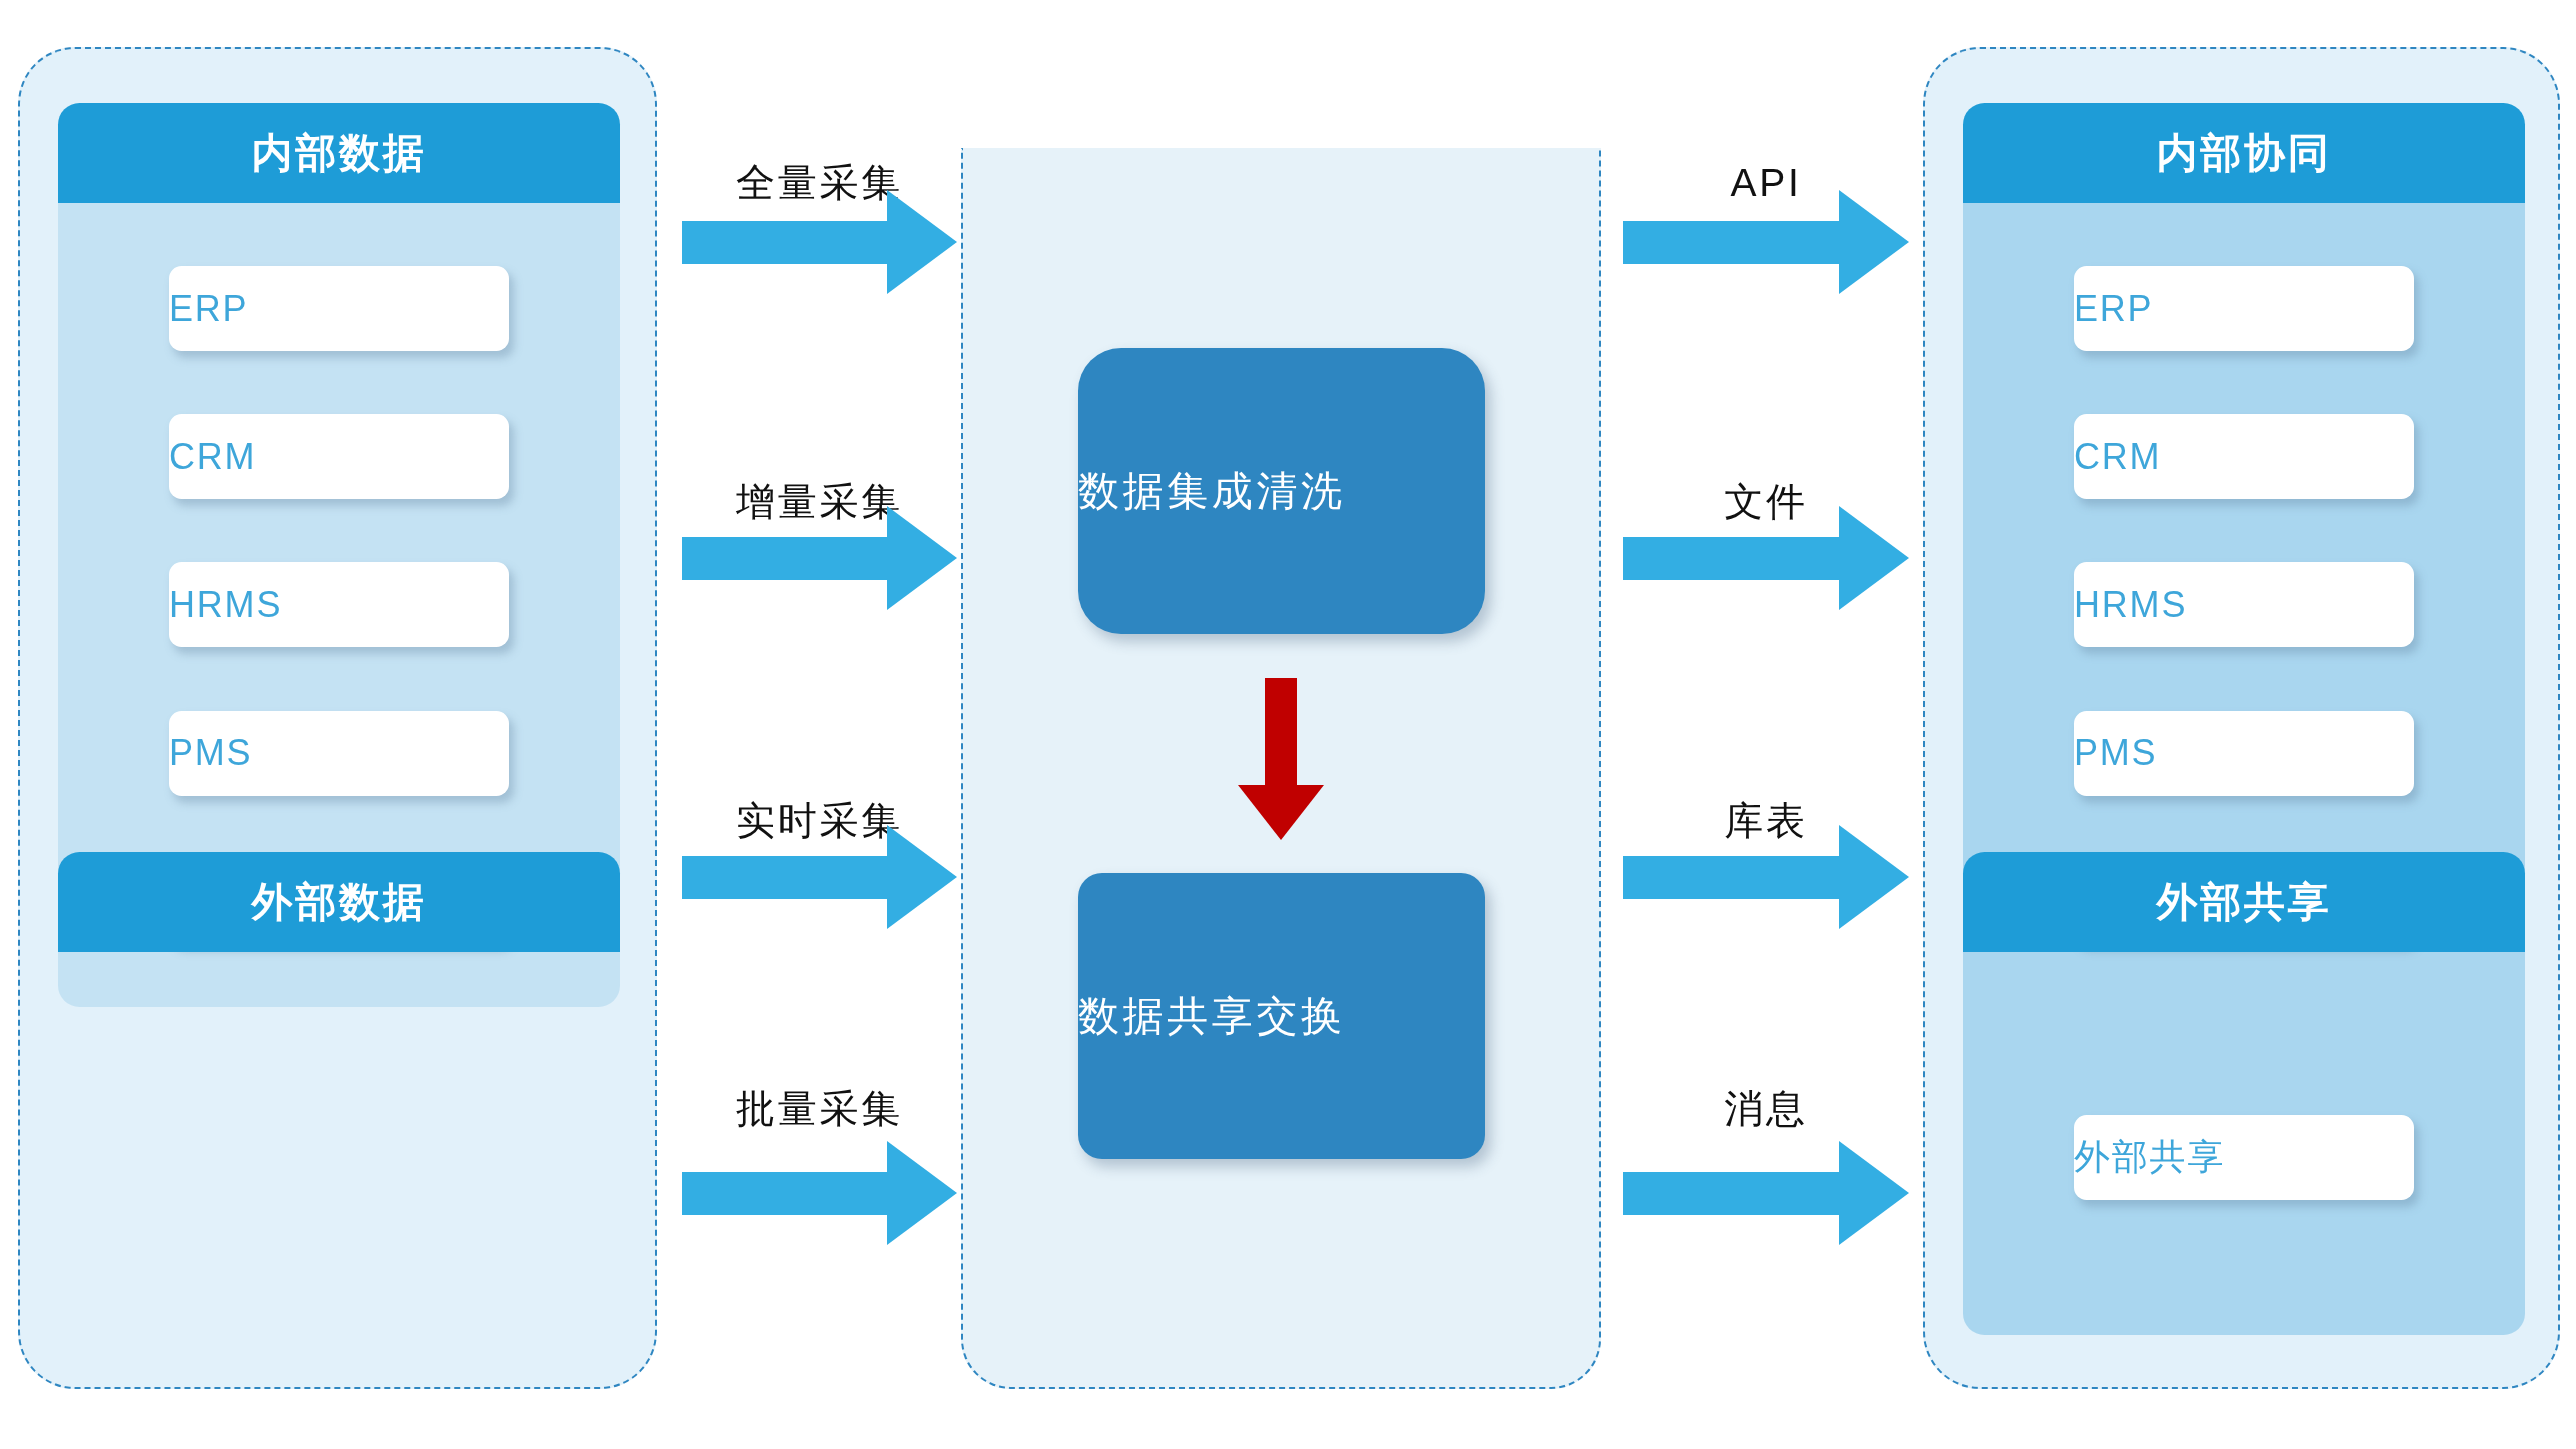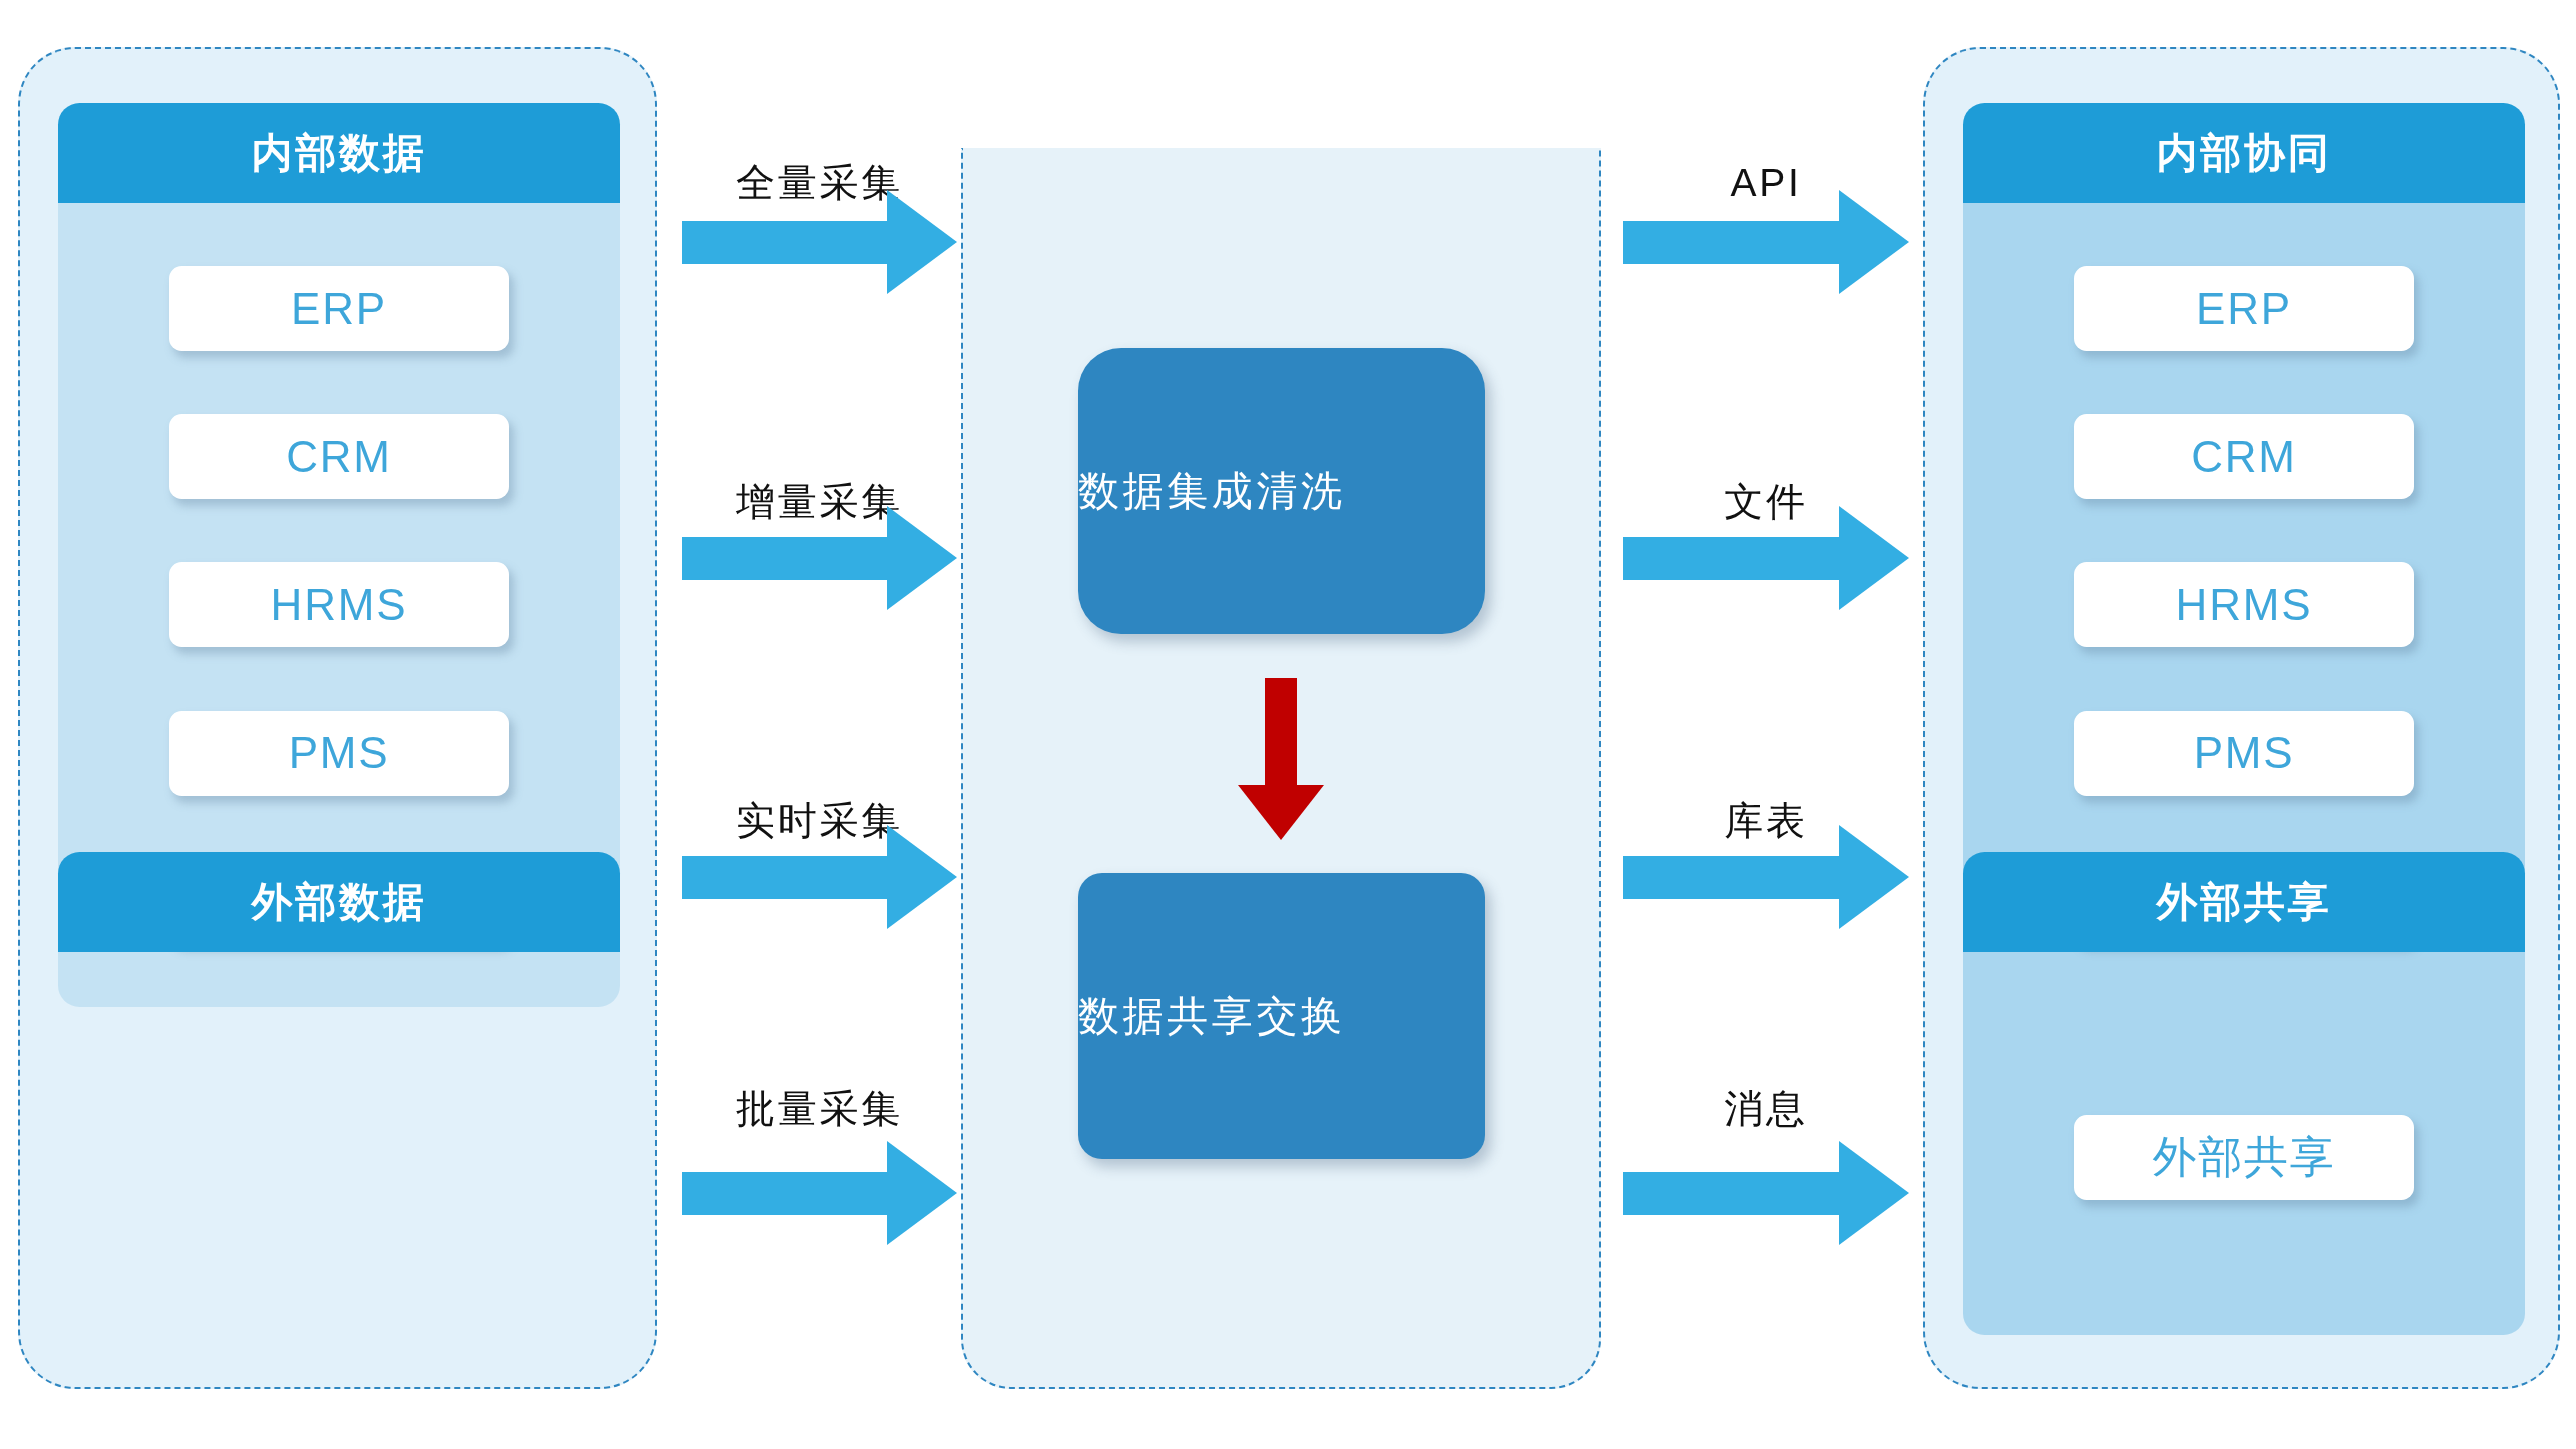--- a/index.html
+++ b/index.html
@@ -29,23 +29,23 @@
     color:#ffffff;font-size:41px;font-weight:bold;letter-spacing:2.7px;
   }
   .panel-body{
     flex:1;border-radius:0 0 21.5px 21.5px;
     display:flex;flex-direction:column;justify-content:space-evenly;align-items:center;
   }
   .body-light{background:var(--left_body_fill,#C4E2F3);}
   .body-mid{background:var(--right_body_fill,#A9D6EF);}
   .card{
     width:340px;height:85px;background:#ffffff;border-radius:12.5px;
-    display:flex;align-items:center;justify-content:center;
+    display:flex;align-items:center;justify-content:flex-start;
     box-shadow:4.5px 6.3px 8px rgba(96,130,158,0.35);
-    color:var(--item_text_blue,#3EA6DA);font-size:44px;letter-spacing:1.8px;
+    color:var(--item_text_blue,#3EA6DA);font-size:36px;letter-spacing:1.8px;
   }
 
   
   .mid{position:absolute;left:961px;top:47px;width:640px;height:1342px;}
   .mid-header{
     position:absolute;left:0;top:0;width:100%;height:101px;box-sizing:border-box;
     background:var(--header_blue,#1E9CD7);border-radius:27px 27px 0 0;
     display:flex;align-items:center;justify-content:center;
     color:#ffffff;font-size:41px;font-weight:bold;letter-spacing:2.7px;
   }

